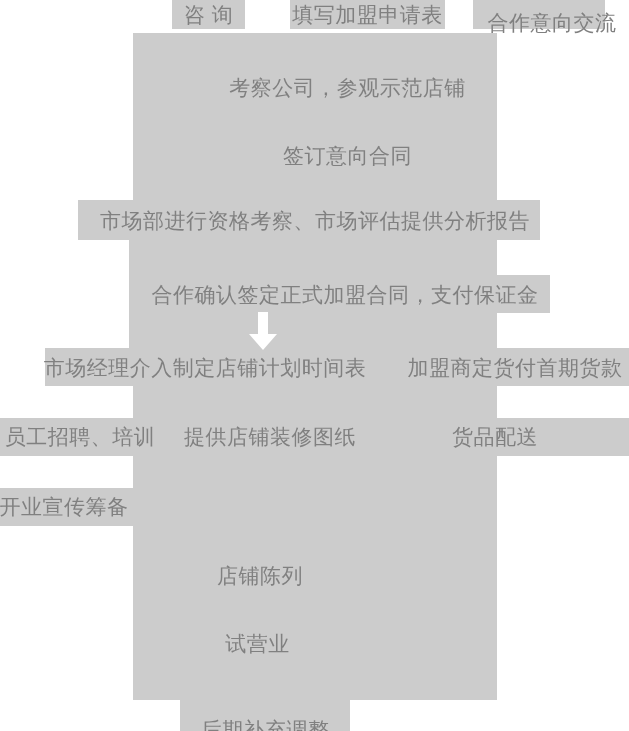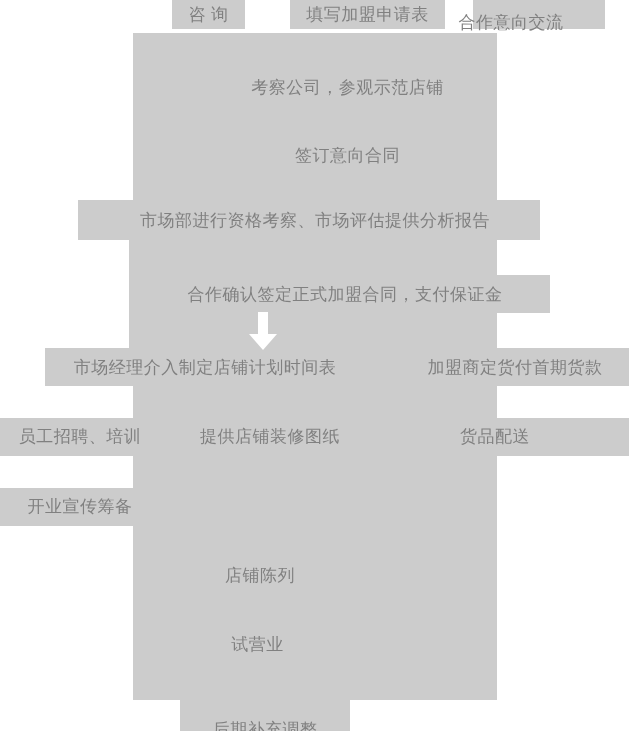--- a/index.html
+++ b/index.html
@@ -21,21 +21,21 @@
   
   .band {
     position: absolute;
     background: #cccccc;
     box-sizing: border-box;
   }
   
   .label {
     position: absolute;
     color: #808080;
-    font-size: 17px;
+    font-size: 21px;
     line-height: 1;
     white-space: nowrap;
     letter-spacing: 0.5px;
     box-sizing: border-box;
     display: flex;
     align-items: center;
     justify-content: center;
   }
   .arrow-wrap {
     position: absolute;
@@ -75,41 +75,41 @@
   <div class="arrow-wrap" style="left:243px; top:312px; width:40px; height:40px;">
     <svg width="40" height="40" viewBox="0 0 40 40" aria-hidden="true">
       <polygon points="15,0 25,0 25,22 34,22 20,38 6,22 15,22" fill="#ffffff"></polygon>
     </svg>
   </div>
 
   <div class="label" style="left:172px; top:0px; width:73px; height:29px;">咨 询</div>
 
   <div class="label" style="left:290px; top:0px; width:155px; height:29px;border-radius:12px;">填写加盟申请表</div>
 
-  <div class="label" style="left:445px; top:0px; width:132px; height:45px;">合作意向交流</div>
+  <div class="label" style="left:486px; top:0px; width:132px; height:45px;">合作意向交流</div>
 
   <div class="label" style="left:200px; top:70px; width:295px; height:34px;">考察公司，参观示范店铺</div>
 
   <div class="label" style="left:200px; top:138px; width:295px; height:34px;">签订意向合同</div>
 
   <div class="label" style="left:90px; top:206px; width:450px; height:28px;">市场部进行资格考察、市场评估提供分析报告</div>
 
   <div class="label" style="left:140px; top:280px; width:410px; height:28px;">合作确认签定正式加盟合同，支付保证金</div>
 
   <div class="label" style="left:55px; top:352px; width:300px; height:30px;">市场经理介入制定店铺计划时间表</div>
 
   <div class="label" style="left:410px; top:352px; width:210px; height:30px;">加盟商定货付首期货款</div>
 
   <div class="label" style="left:10px; top:421px; width:140px; height:30px;">员工招聘、培训</div>
 
   <div class="label" style="left:195px; top:421px; width:150px; height:30px;">提供店铺装修图纸</div>
 
   <div class="label" style="left:455px; top:421px; width:80px; height:30px;">货品配送</div>
 
-  <div class="label" style="left:20px; top:491px; width:120px; height:30px;">开业宣传筹备</div>
+  <div class="label" style="left:4px; top:491px; width:120px; height:30px;">开业宣传筹备</div>
 
 
   <div class="label" style="left:205px; top:560px; width:110px; height:30px;text-align:right;">店铺陈列</div>
 
   <div class="label" style="left:210px; top:630px; width:95px; height:30px;font-family:Liberation Mono, monospace;">试营业</div>
 
   <div class="label" style="left:180px; top:700px; width:170px; height:31px;margin-top:14px;">后期补充调整</div>
 
 </div>
 

